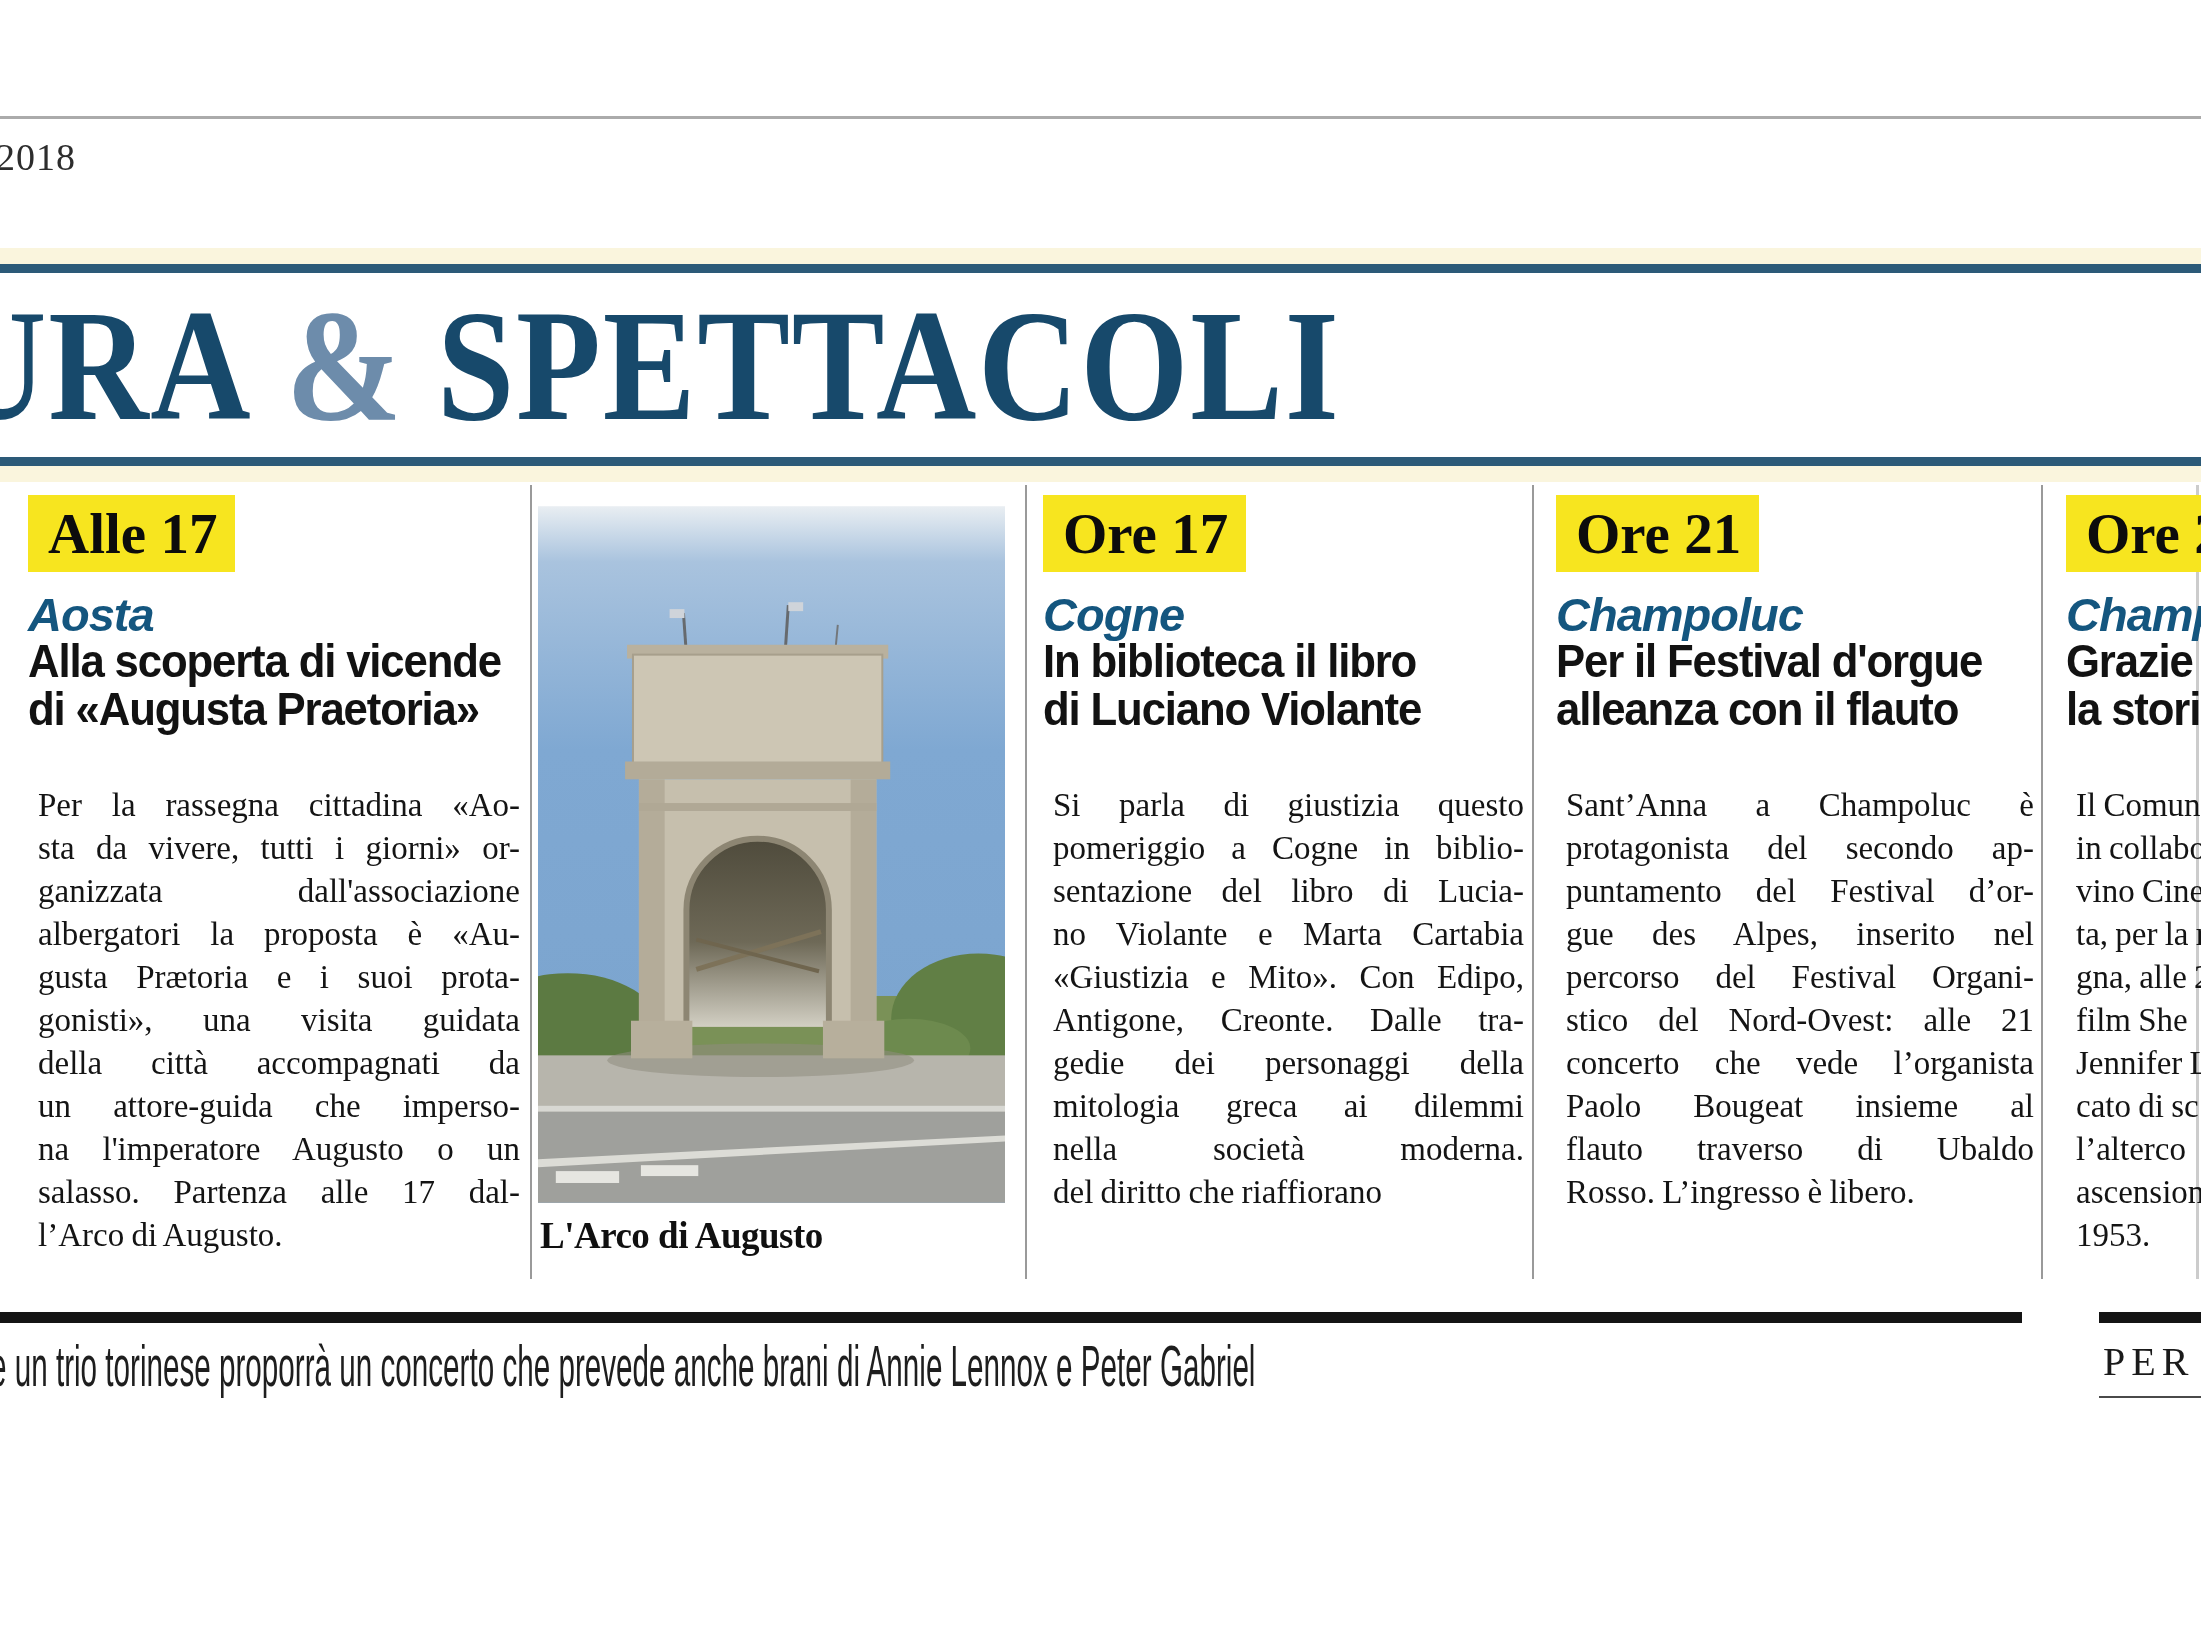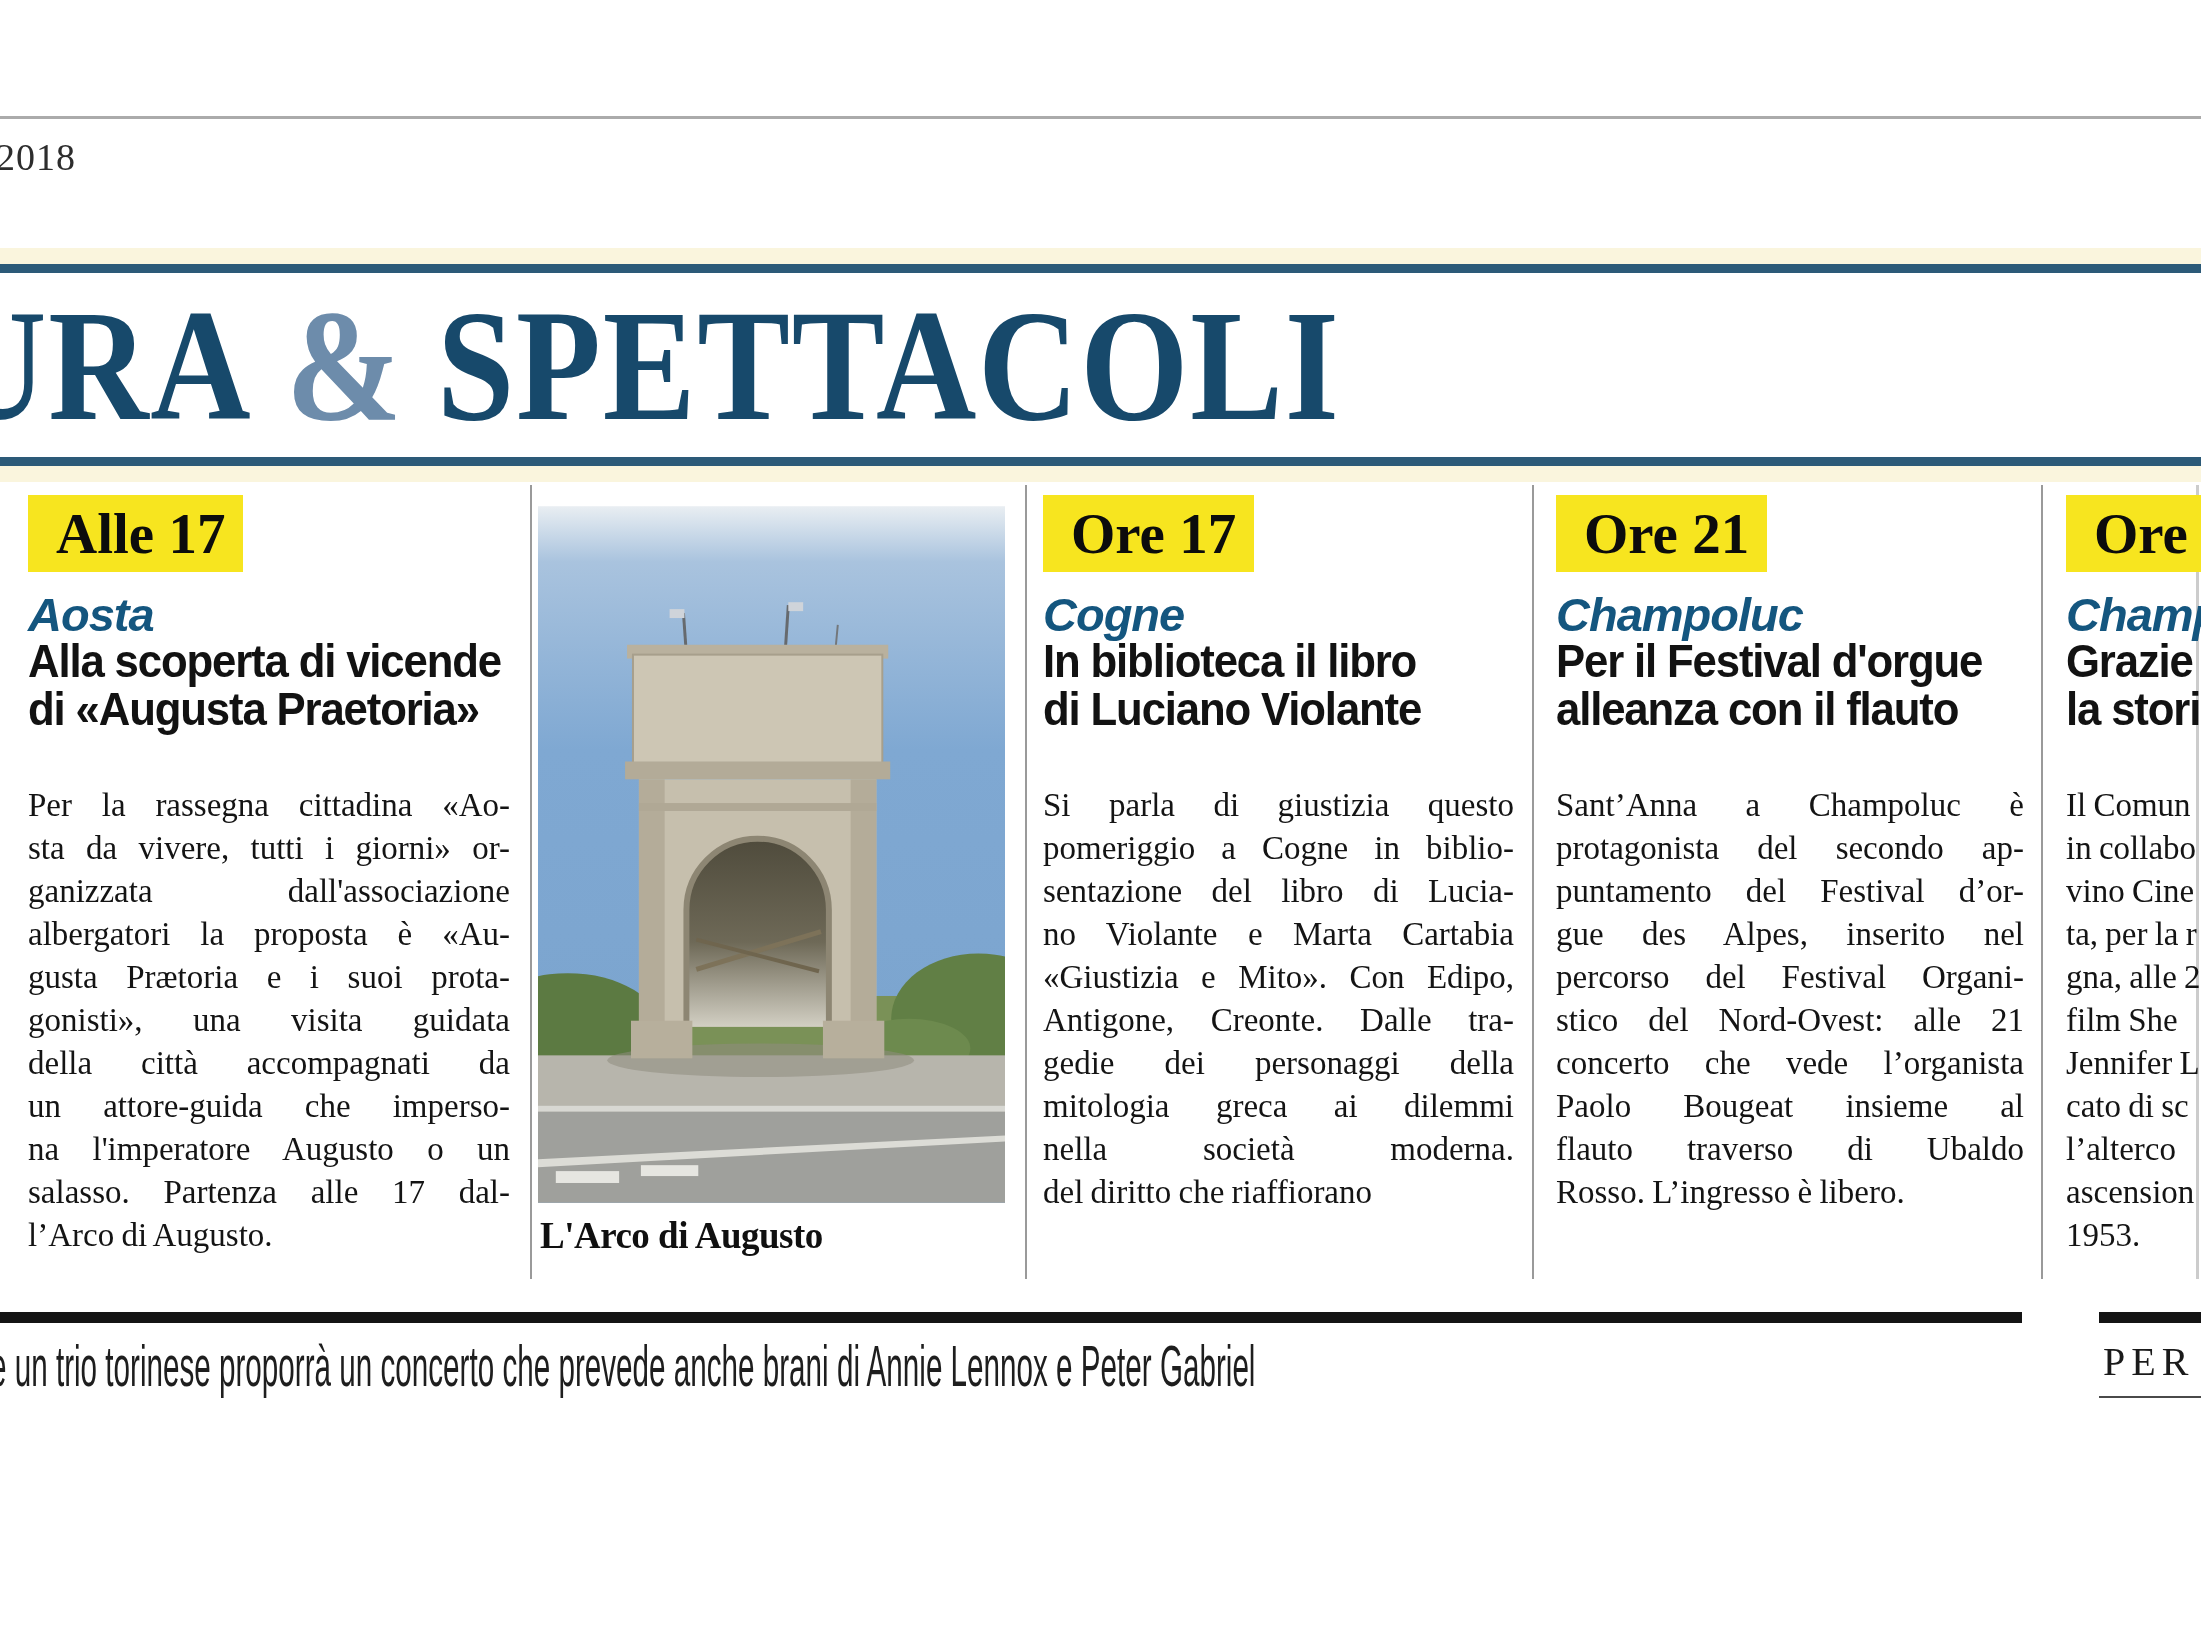--- a/index.html
+++ b/index.html
@@ -19,29 +19,29 @@
   #section-title{left:-54px;top:275px;height:182px;line-height:182px;white-space:nowrap;
      font-family:"Liberation Serif",serif;font-weight:bold;font-size:158px;color:#17496b;
      letter-spacing:2px;transform:scaleX(.88);transform-origin:0 0;}
   #section-title .amp{color:#6d8cab;margin:0 38px;}
 
   
   .vdiv{top:485px;width:2px;height:794px;background:#9a9a9a;}
   #edge-line{left:2196px;top:485px;width:3px;height:794px;background:#cccccc;}
 
   .col{top:485px;height:798px;}
-  .ylabel{position:absolute;left:0;top:10px;background:#f7e51f;padding:0 18px 0 28px;
+  .ylabel{position:absolute;left:0;top:10px;background:#f7e51f;padding:0 18px 0 20px;
      font-family:"Liberation Serif",serif;font-weight:bold;font-size:57px;line-height:77px;
      color:#0c0c0c;white-space:nowrap;}
   .place{position:absolute;left:0;top:105px;font-family:"Liberation Sans",sans-serif;
      font-weight:bold;font-size:47px;line-height:50px;color:#14567f;letter-spacing:-1px;white-space:nowrap;font-style:italic;}
   .title{position:absolute;left:0;top:152px;font-family:"Liberation Sans",sans-serif;
      font-weight:bold;font-size:46px;line-height:48px;color:#121212;letter-spacing:-1.2px;
      transform:scaleX(.95);transform-origin:0 0;white-space:nowrap;}
-  .bodytxt{position:absolute;left:0;top:299px;width:100%;
+  .bodytxt{position:absolute;left:10px;top:299px;width:100%;
      font-family:"Liberation Serif",serif;font-size:33px;line-height:43px;color:#141414;word-spacing:-1px;}
   .bodytxt > div{text-align:justify;text-align-last:justify;}
   .bodytxt > div:last-child{text-align-last:left;}
   .col-frag .bodytxt > div{text-align:left;text-align-last:left;white-space:nowrap;}
 
   
   #photo{left:538px;top:506px;width:467px;height:697px;}
   #photo-caption{left:540px;top:1214px;font-family:Liberation Serif, serif;
      font-weight:bold;font-size:37px;line-height:44px;color:#101010;letter-spacing:-0.5px;}
 

